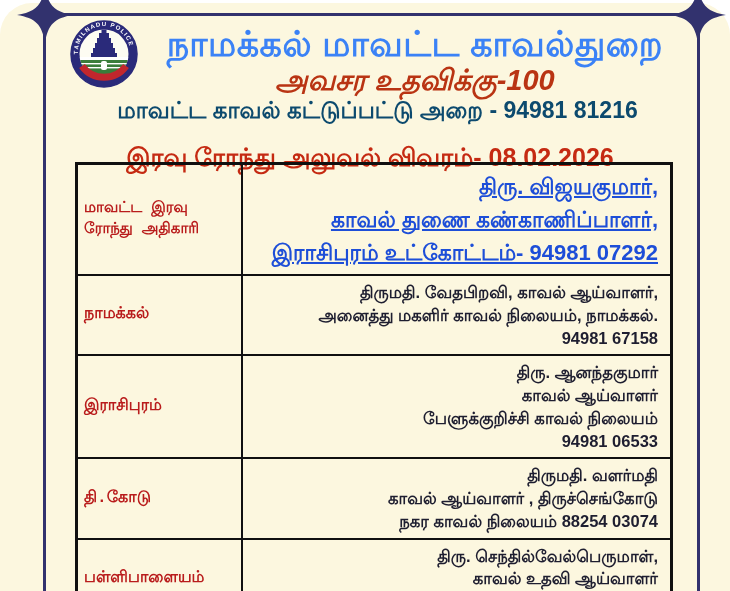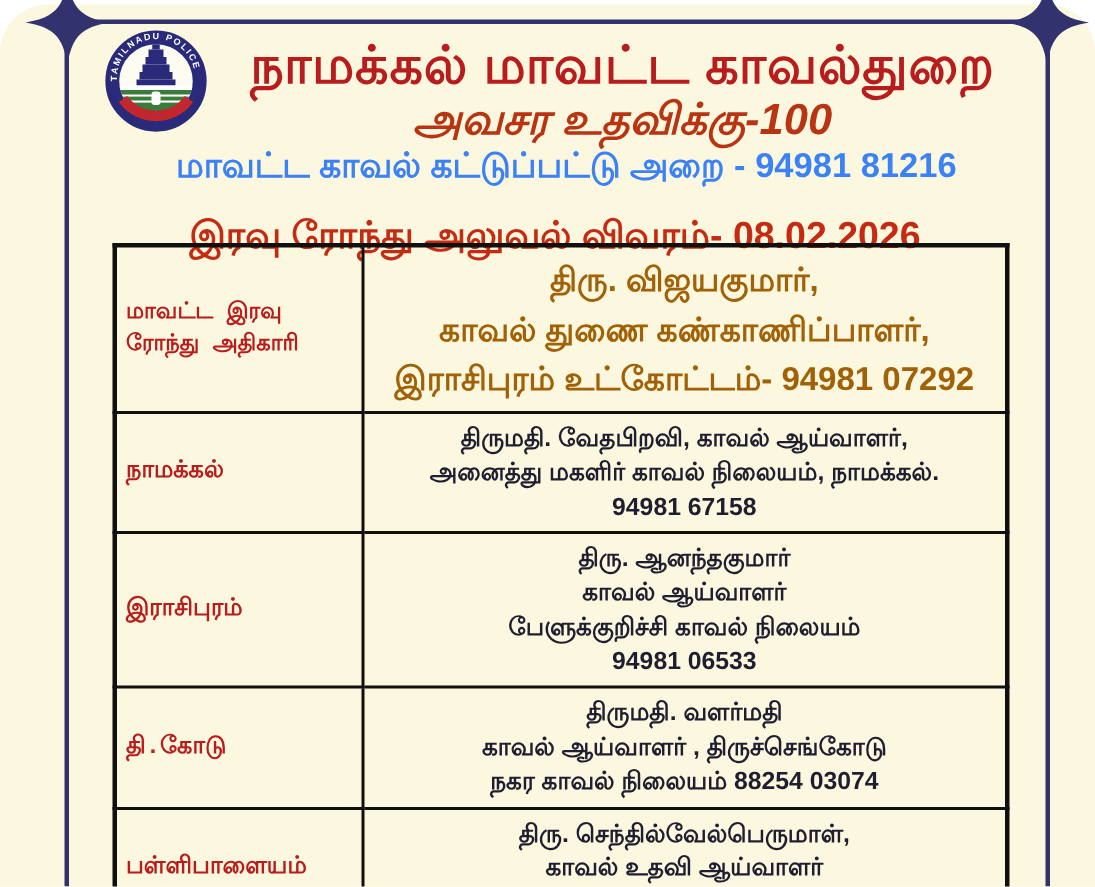--- a/index.html
+++ b/index.html
@@ -21,23 +21,23 @@
   .frame-left  { left:43px; top:13px;  width:3px;   height:578px; }
   .frame-right { left:697px; top:13px; width:3px;   height:578px; }
   .corner-star { position:absolute; width:56px; height:56px; }
   .corner-star svg { display:block; width:100%; height:100%; }
   .star-tl { left:17px;  top:-13px; }
   .star-tr { left:670px; top:-13px; }
 
   
   .emblem { position:absolute; left:70px; top:20px; width:68px; height:68px; }
   .hline { position:absolute; text-align:center; font-weight:bold; white-space:nowrap; }
-  .title        { left:138px; right:38px; top:24px;  font-size:35px; color:#b91c1c; letter-spacing:.5px; }
+  .title        { left:138px; right:38px; top:24px;  font-size:35px; color:#3b82f6; letter-spacing:.5px; }
   .emergency    { left:138px; right:38px; top:64px;  font-size:29px; color:#b93413;font-style:italic; }
-  .control-room { left:48px;  right:23px; top:97px;  font-size:23px; color:#3b82f6; }
+  .control-room { left:48px;  right:23px; top:97px;  font-size:23px; color:#0c4a6e; }
   .patrol-head  { left:48px;  right:38px; top:143px; font-size:25px; color:#c52a12; }
 
   
   table.duty {
     position:absolute; left:75px; top:162px; width:598px;
     border-collapse:collapse; table-layout:fixed;
     border:3px solid #101010;
   }
   table.duty td {
     border:2px solid #101010;
@@ -46,24 +46,24 @@
   col.c-label { width:165px; }
   td.label {
     font-weight:bold;
     color:#b91c1c; font-size:16px; line-height:1.35;
     padding:4px 6px;
     font-family:Liberation Mono, monospace;
   }
   td.value {
     padding:5px 12px; font-weight:bold;
     color:#1e1e30; font-size:16.5px; line-height:1.38;
-    text-align:center;
+    text-align:right;
   }
   tr.r-officer td.value {
-    text-align:center; color:#a16207; font-size:22px; line-height:1.5;
+    text-align:right; color:#1d4ed8; font-size:22px; line-height:1.5;text-decoration:underline;
   }
   tr.r-officer td.label { font-size:15px; }
   tr.r1 { height:96px; }
   tr.r2 { height:71px; }
   tr.r3 { height:92px; }
   tr.r4 { height:70px; }
   tr.r5 { height:70px; }
 </style>
 </head>
 <body>

